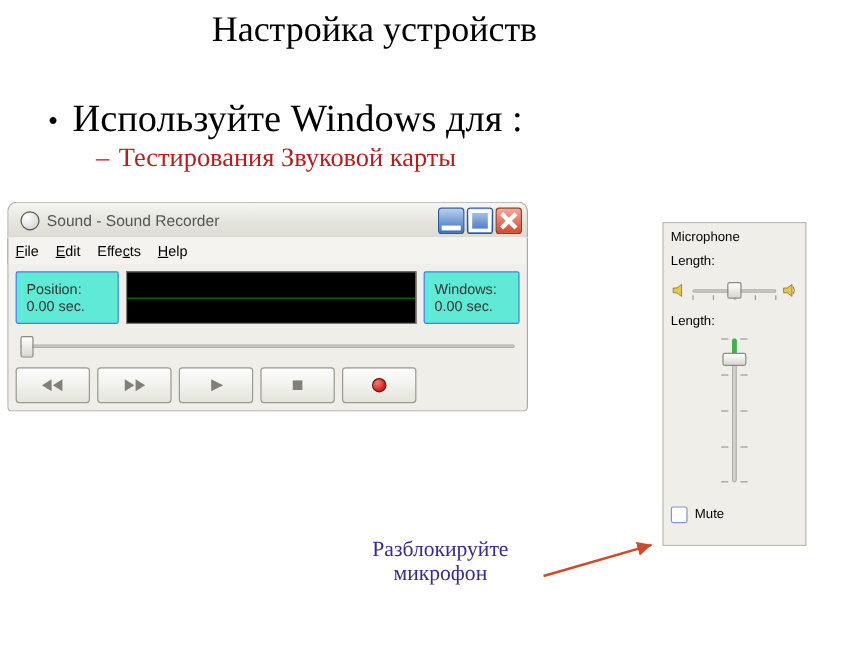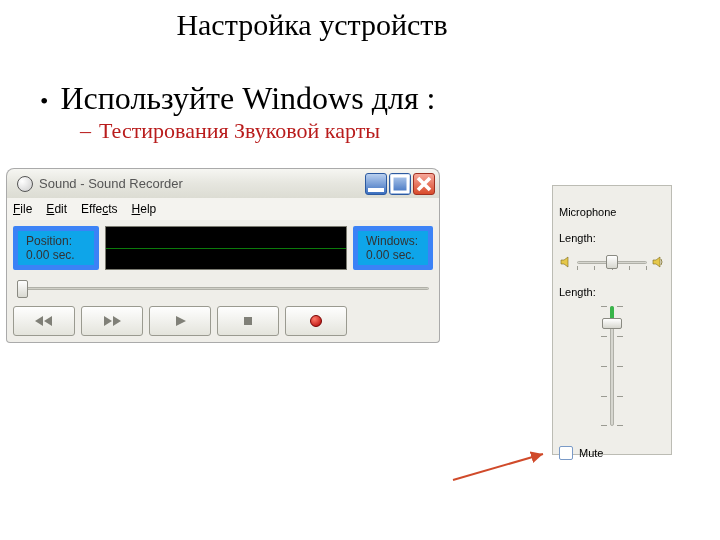--- a/index.html
+++ b/index.html
@@ -17,35 +17,35 @@
 .ttext{font-size:13px;color:#555}
 .winbtns{position:absolute;right:4px;top:4px;display:flex;gap:2px}
 .winbtn{width:22px;height:22px;border-radius:3px;display:flex;align-items:center;justify-content:center;font-family:Arial,sans-serif;font-size:12px;color:#fff}
 .winbtn.min{background:linear-gradient(to bottom,#b9d0ef,#3a6ebf);border:1px solid #2c5aa0}
 .winbtn.max{background:linear-gradient(to bottom,#b9d0ef,#3a6ebf);border:1px solid #2c5aa0}
 .winbtn.close{background:linear-gradient(to bottom,#f6a89a,#d84a2a);border:1px solid #a03020}
 .menubar{height:22px;background:#f4f3ef;border-left:1px solid #aaa;border-right:1px solid #aaa;display:flex;align-items:center;padding:0 6px;gap:14px;font-size:12px}
 .menubar span u{text-decoration:underline}
 .body{background:#efeee9;border:1px solid #aaa;border-top:none;border-radius:0 0 4px 4px;padding:6px}
 .row{display:flex;align-items:stretch;gap:6px}
-.panel{border:5px solid #3b82f6;background:#0ea5e9;border-radius:2px;display:flex;flex-direction:column;justify-content:center;padding:4px 8px;font-size:12px;color:#333}
+.panel{border:1px solid #3b82f6;background:#5eead4;border-radius:2px;display:flex;flex-direction:column;justify-content:center;padding:4px 8px;font-size:12px;color:#333}
 .panel.pos{width:86px;height:44px}
 .panel.len{width:80px;height:44px}
 .wave{flex:1;height:44px;background:#000;border:1px solid #7a7a70;position:relative;overflow:hidden}
 .wave::after{content:"";position:absolute;left:0;right:0;top:50%;height:1px;background:#0b7a0b}
 .sliderrow{margin-top:8px;height:20px;position:relative}
 .track2{position:absolute;left:4px;right:4px;top:9px;height:3px;background:#cfcfc6;border:1px solid #b0b0a8;border-radius:2px}
 .thumb2{position:absolute;left:4px;top:2px;width:11px;height:18px;background:linear-gradient(to bottom,#fefefe,#d9d9d1);border:1px solid #8a8a82;border-radius:2px}
 .btnrow{margin-top:8px;display:flex;gap:6px}
 .btn{width:62px;height:30px;background:linear-gradient(to bottom,#fefefe,#e4e4dc);border:1px solid #9a9a90;border-radius:3px;display:flex;align-items:center;justify-content:center;color:#808078}
 .btn svg{width:24px;height:14px}
 .btn.rec{color:#000}
 .btn.rec .dot{width:12px;height:12px;border-radius:50%;background:radial-gradient(circle at 35% 30%,#ff7a6a,#b00000);border:1px solid #700}
 .mixer{position:absolute;top:185px;left:552px;width:120px;height:270px;background:#efeee9;border:1px solid #bcbcb4;font-family:Tahoma,Arial,sans-serif;font-size:11px;color:#000;padding:6px}
-.mixer .lbl{margin:14px 0 8px}
+.mixer .lbl{margin:0 0 8px}
 .balrow{display:flex;align-items:center;justify-content:space-between;height:20px;margin-bottom:10px}
 .spk{width:14px;height:14px}
 .baltrack{flex:1;height:18px;margin:0 4px;position:relative}
 .baltrack .rail{position:absolute;left:0;right:0;top:8px;height:3px;background:#d6d6cf;border:1px solid #b0b0a8;border-radius:2px}
 .baltrack .ticks{position:absolute;left:0;right:0;top:13px;height:4px;display:flex;justify-content:space-between}
 .baltrack .ticks i{width:1px;height:4px;background:#9a9a92}
 .baltrack .bthumb{position:absolute;left:50%;top:2px;transform:translateX(-50%);width:12px;height:14px;background:linear-gradient(to bottom,#fff,#d7d7cf);border:1px solid #8a8a82;border-radius:2px}
 .volwrap{margin-top:4px;height:130px;display:flex;justify-content:center}
 .vslider{position:relative;width:26px;height:120px}
 .vrail{position:absolute;left:11px;top:0;width:4px;height:120px;background:#d6d6cf;border:1px solid #b0b0a8;border-radius:2px}
@@ -182,20 +182,23 @@
       </div>
       <div class="vthumb"></div>
     </div>
   </div>
   <div class="muterow">
     <div class="chk"></div>
     <div>Mute</div>
   </div>
 </div>
 
+<div class="note">
+  <span>Разблокируйте</span><br><span>микрофон</span>
+</div>
 <svg class="arrow" viewBox="0 0 110 40">
   <defs>
         <marker id="ah" markerWidth="8" markerHeight="8" refX="6" refY="3" orient="auto">
           <path d="M0 0 L6 3 L0 6 Z" fill="#d04a2a"></path>
         </marker>
       </defs>
   <line x1="5" y1="32" x2="95" y2="6" stroke="#d04a2a" stroke-width="2" marker-end="url(#ah)"></line>
 </svg>
 
 </div>

